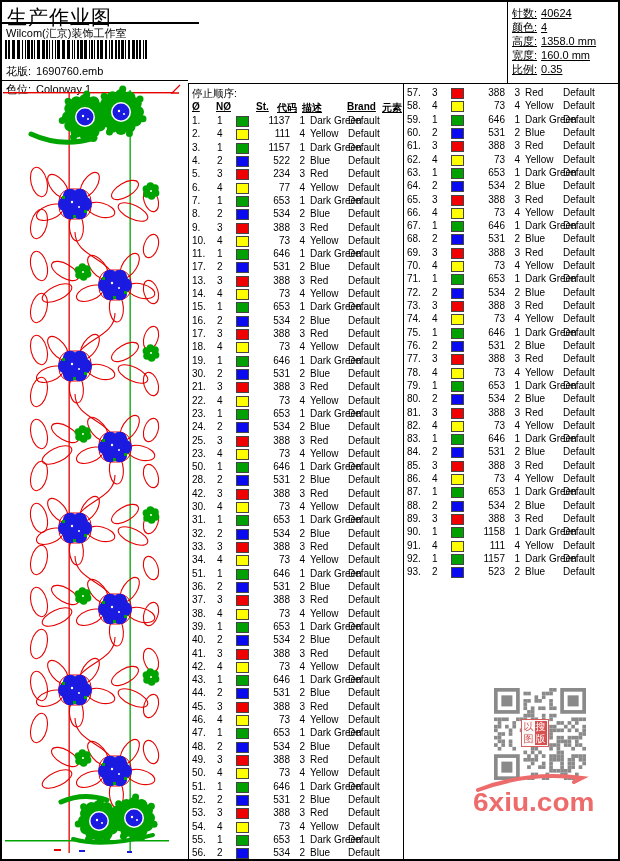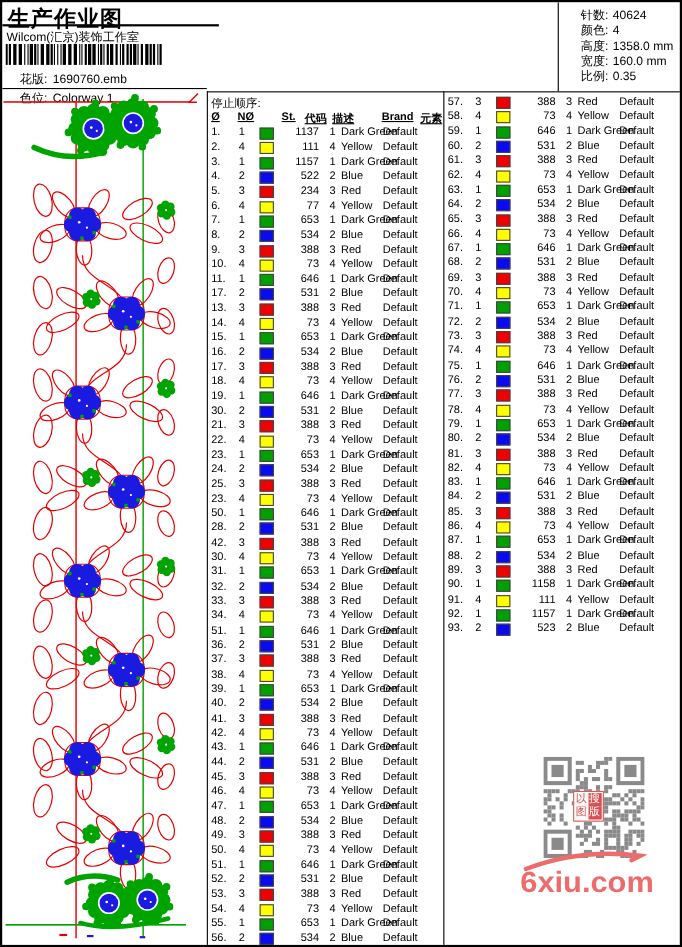--- a/index.html
+++ b/index.html
@@ -3,28 +3,28 @@
 <meta charset="utf-8">
 <style>
   html,body{margin:0;padding:0;background:#d8d8d8;}
   .page{
     position:relative;width:620px;height:861px;background:#fff;
     border:2px solid #000;box-sizing:border-box;overflow:hidden;
     font-family:"Liberation Sans",sans-serif;color:#000;
   }
   .hline{position:absolute;background:#000;height:1px;}
   .vline{position:absolute;background:#000;width:1px;}
-  .title{position:absolute;left:5px;top:2px;font-size:20px;font-weight:bold;letter-spacing:1px;white-space:nowrap;}
+  .title{position:absolute;left:5px;top:2px;font-size:20px;font-weight:normal;letter-spacing:1px;white-space:nowrap;}
   .title-rule{position:absolute;left:0;top:20px;width:197px;height:2px;background:#000;}
   .studio{position:absolute;left:4px;top:24px;font-size:11px;white-space:nowrap;}
   .barcode{position:absolute;left:3px;top:38px;}
-  .meta{position:absolute;left:16px;font-size:11px;white-space:nowrap;}
+  .meta{position:absolute;left:4px;font-size:11px;white-space:nowrap;}
   .meta .lbl{margin-right:5px;}
   .stats-box{position:absolute;left:506px;top:0;width:112px;height:81px;}
-  .stat{position:absolute;left:20px;font-size:11px;white-space:nowrap;}
+  .stat{position:absolute;left:4px;font-size:11px;white-space:nowrap;text-decoration:underline;}
   .stat .lbl{margin-right:4px;}
   .stop-title{position:absolute;left:190px;top:85px;font-size:10.5px;white-space:nowrap;}
   .thead{position:absolute;left:188px;top:99px;height:13px;width:226px;}
   .thead span{position:absolute;top:0;font-size:10px;font-weight:bold;text-decoration:underline;white-space:nowrap;}
   .tcol{position:absolute;}
   .trow{position:relative;height:13.32px;}
   .c{position:absolute;top:1px;font-size:10px;line-height:11px;white-space:nowrap;}
   .c.idx{left:2px;}
   .c.no{left:27px;}
   .c.sw{left:46px;top:2px;width:11px;height:9px;border:1px solid #444;box-sizing:content-box;}

